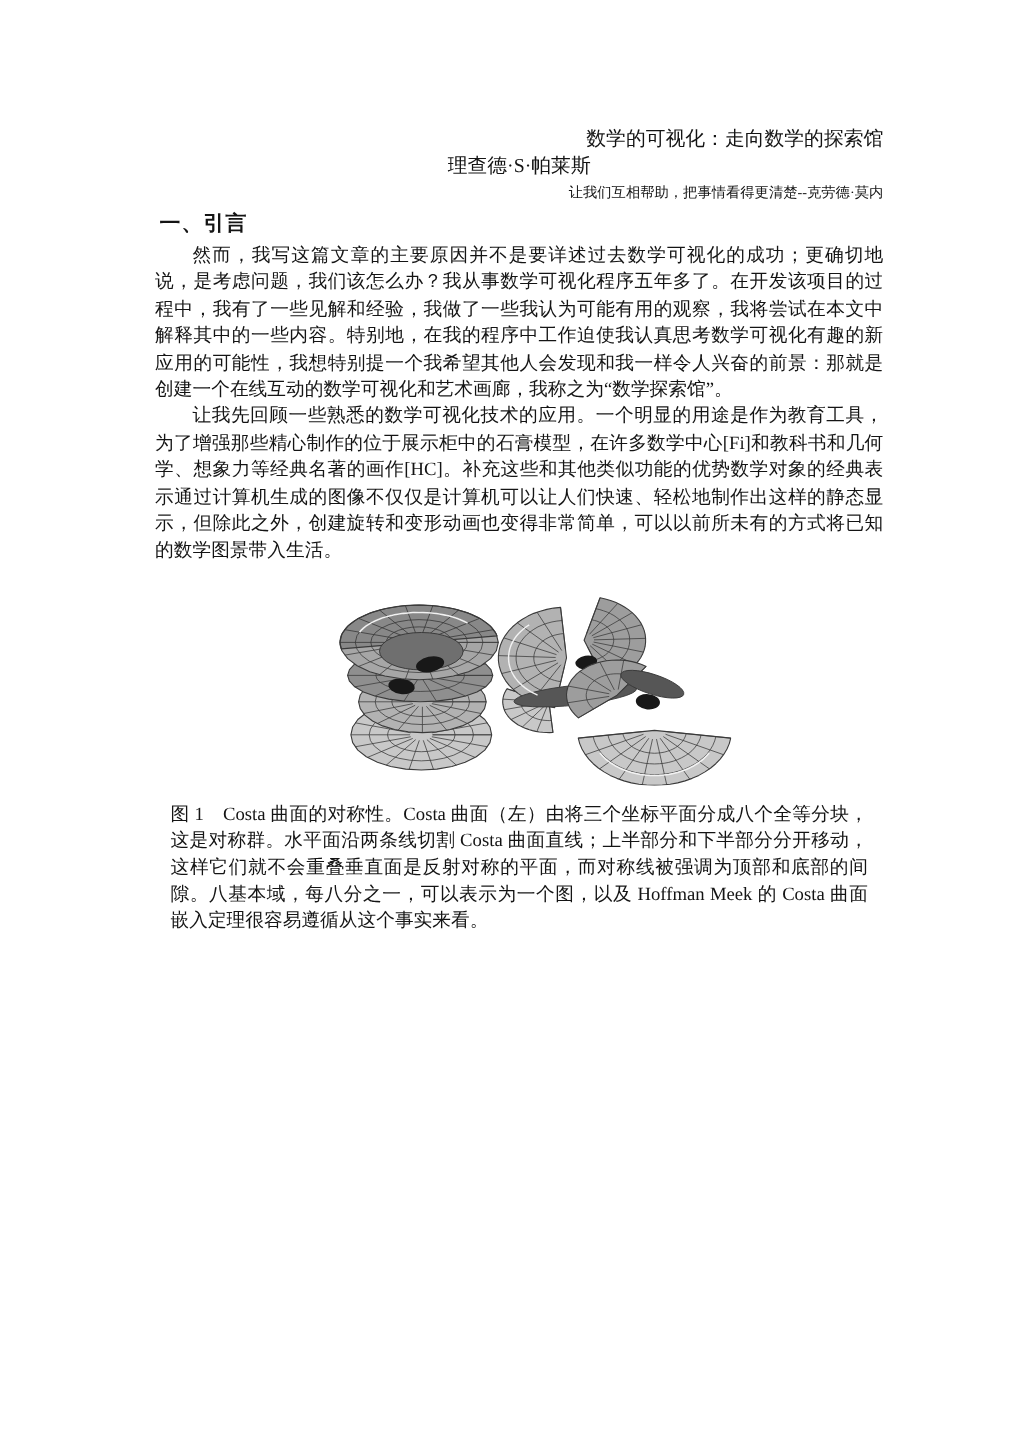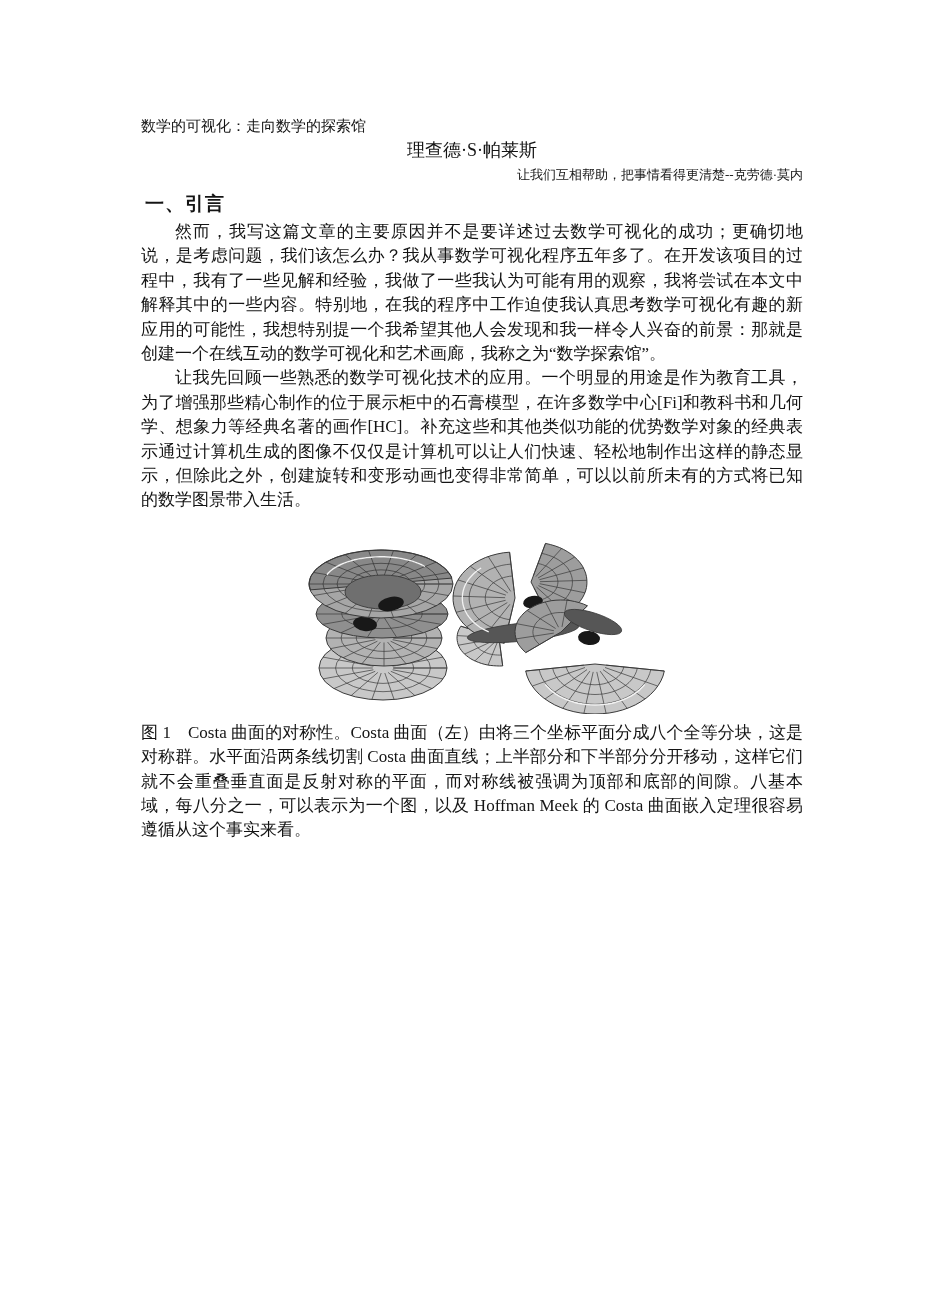--- a/index.html
+++ b/index.html
@@ -15,22 +15,22 @@
     color: #141414;
     overflow: hidden;
   }
   .page {
     position: absolute;
     left: 141px;
     top: 114px;
     width: 662px;
   }
   .title-line {
-    text-align: left;
-    font-size: 15px;
+    text-align: right;
+    font-size: 18px;
     line-height: 24.3px;
     white-space: nowrap;
   }
   .author-line {
     text-align: center;
     font-size: 18px;
     line-height: 24.3px;
   }
   .epigraph-line {
     text-align: right;
@@ -55,21 +55,21 @@
   .figure-wrap {
     margin: 13px 0 7px 152px;
     width: 372px;
     height: 188px;
   }
   p.caption {
     font-size: 17px;
     line-height: 24.4px;
     text-align: justify;
     text-indent: 0;
-    margin: 0;
+    margin: 14px;
   }
 </style>
 </head>
 <body>
 
 <div class="page">
   <div class="title-line">数学的可视化：走向数学的探索馆</div>
   <div class="author-line">理查德·S·帕莱斯</div>
   <div class="epigraph-line">让我们互相帮助，把事情看得更清楚--克劳德·莫内</div>
   <h2 class="section-heading">一、引言</h2>

